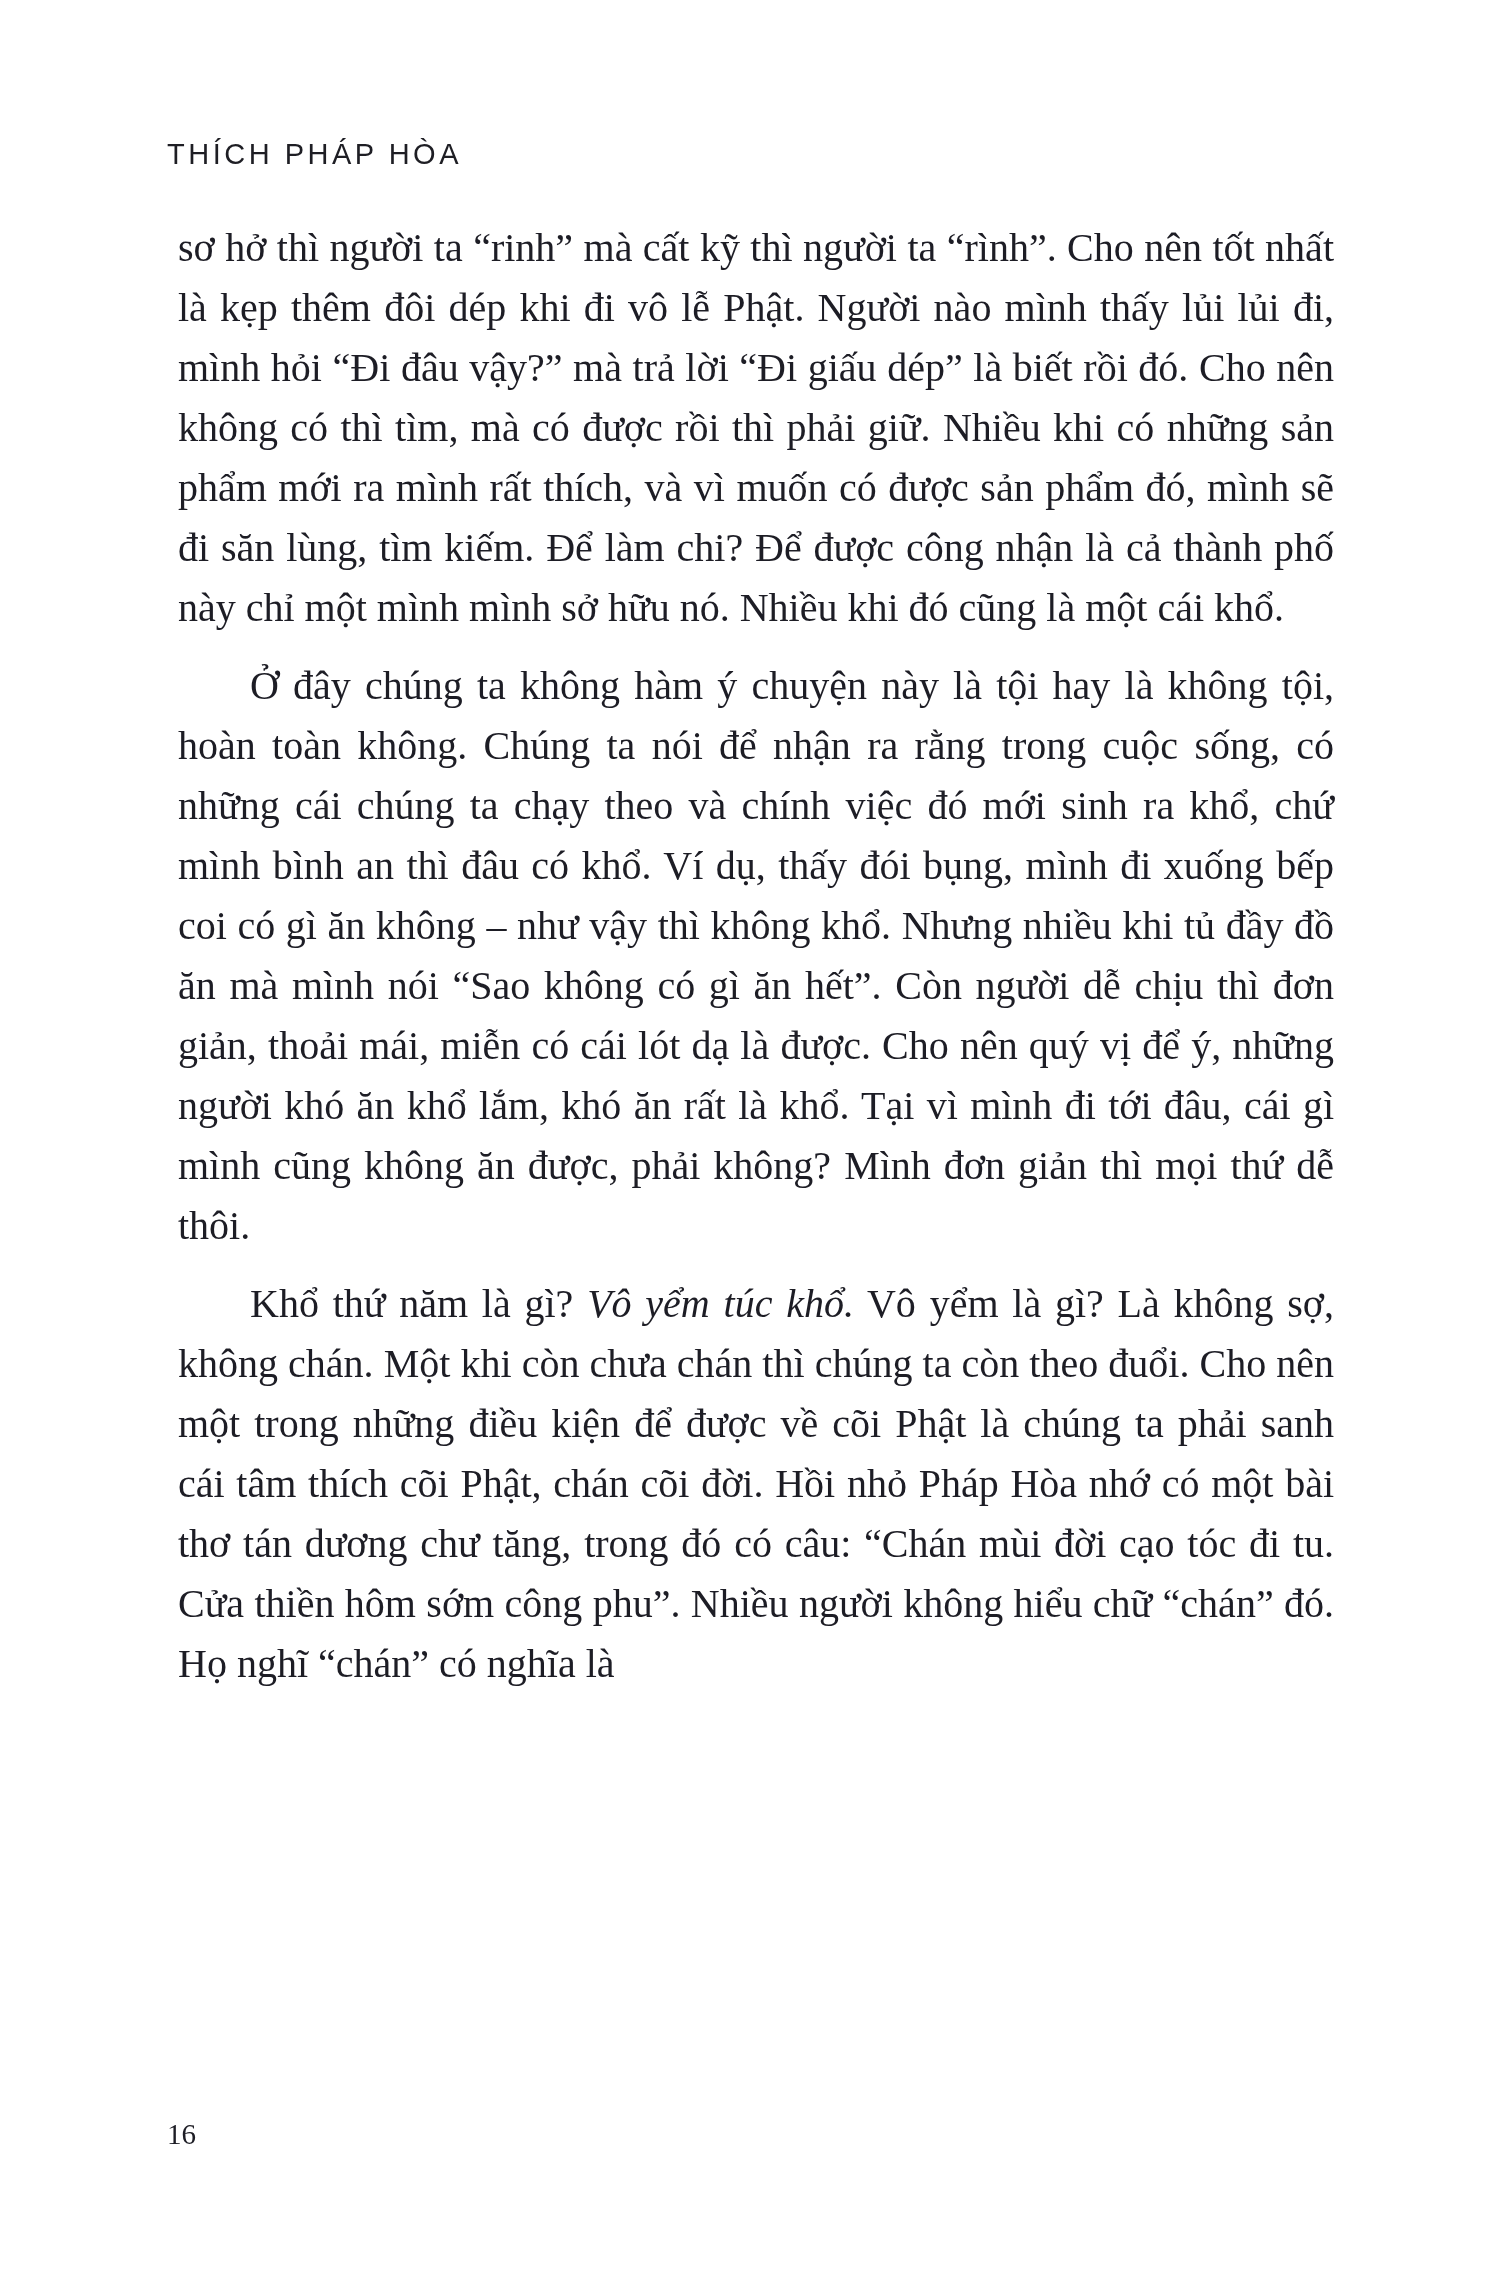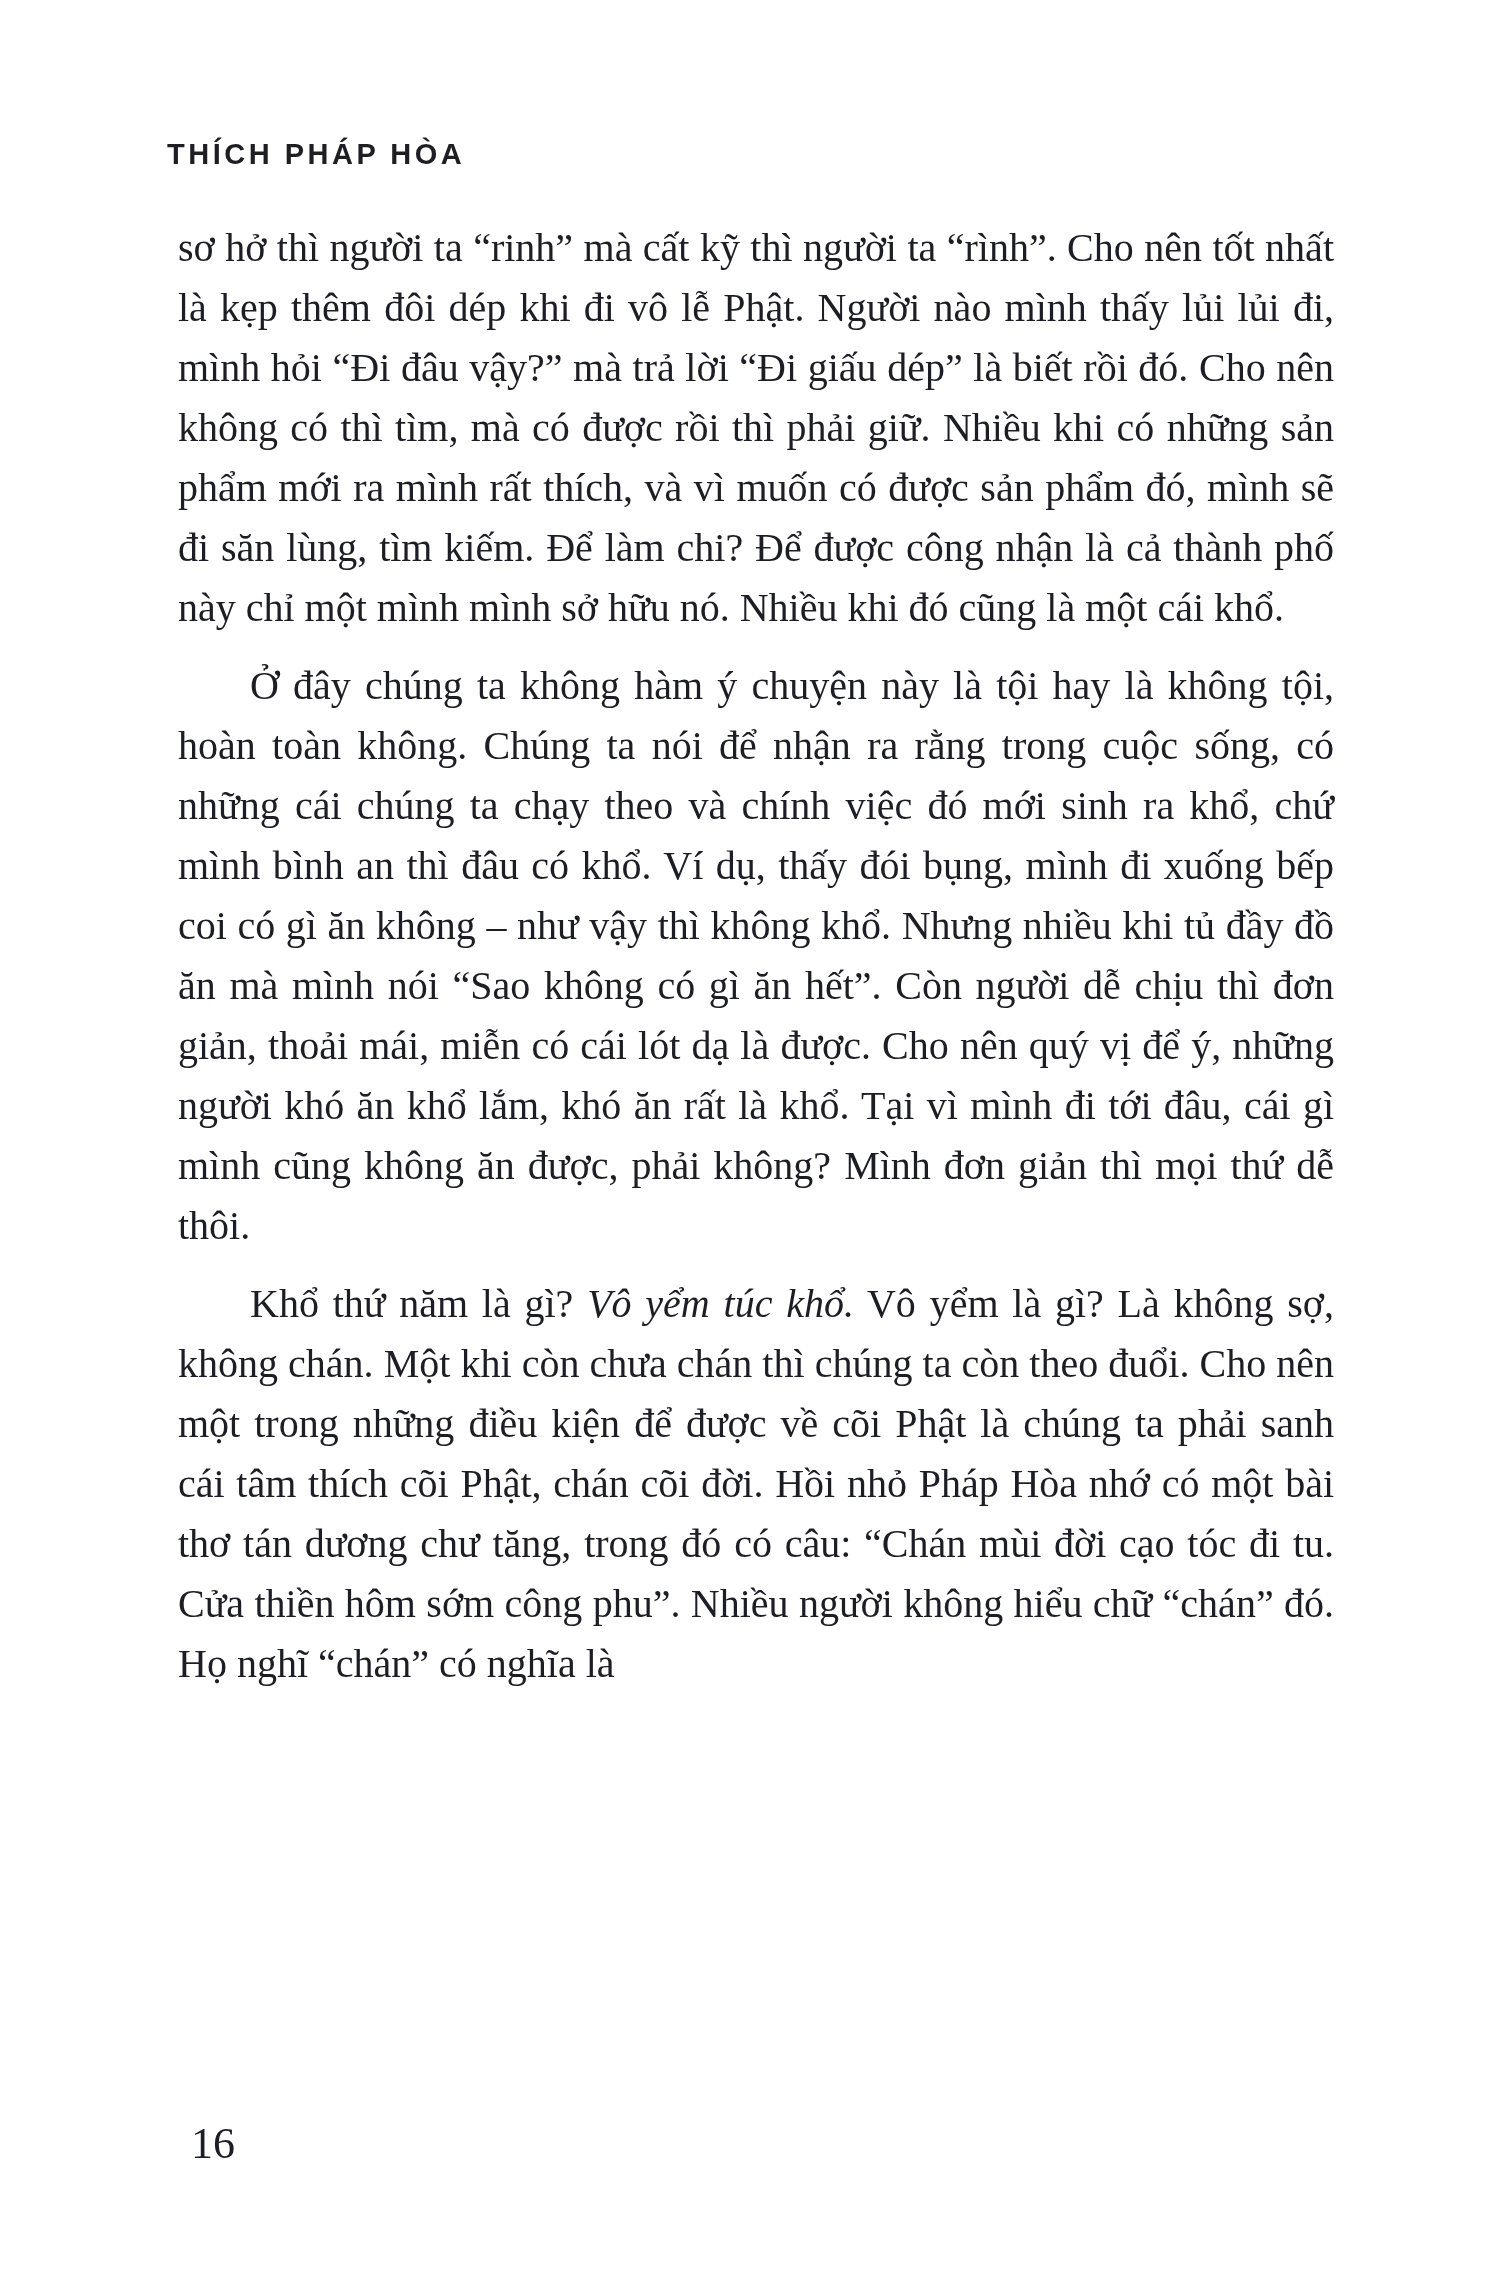--- a/index.html
+++ b/index.html
@@ -15,21 +15,21 @@
     margin: 0 auto;
     background: #ffffff;
     overflow: hidden;
   }
   .running-head {
     position: absolute;
     left: 167px;
     top: 138px;
     font-family: "Liberation Sans", sans-serif;
     font-size: 29px;
-    font-weight: 700;
+    font-weight: 400;
     letter-spacing: 3.5px;
     color: #1e1e24;
   }
   .body-text {
     position: absolute;
     left: 178px;
     top: 218px;
     width: 1156px;
     font-family: "Liberation Serif", serif;
     font-size: 40px;
@@ -45,23 +45,22 @@
     text-indent: 0;
   }
   .para em {
     font-style: italic;
   }
   .page-number {
     position: absolute;
     left: 167px;
     top: 2118px;
     font-family: "Liberation Serif", serif;
-    font-size: 44px;
+    font-size: 29px;
     color: #1d1d25;
-    margin-left: 24px;
   }
 </style>
 </head>
 <body>
 
 <div class="page">
 
   <div class="running-head">THÍCH PHÁP HÒA</div>
 
   <div class="body-text">

